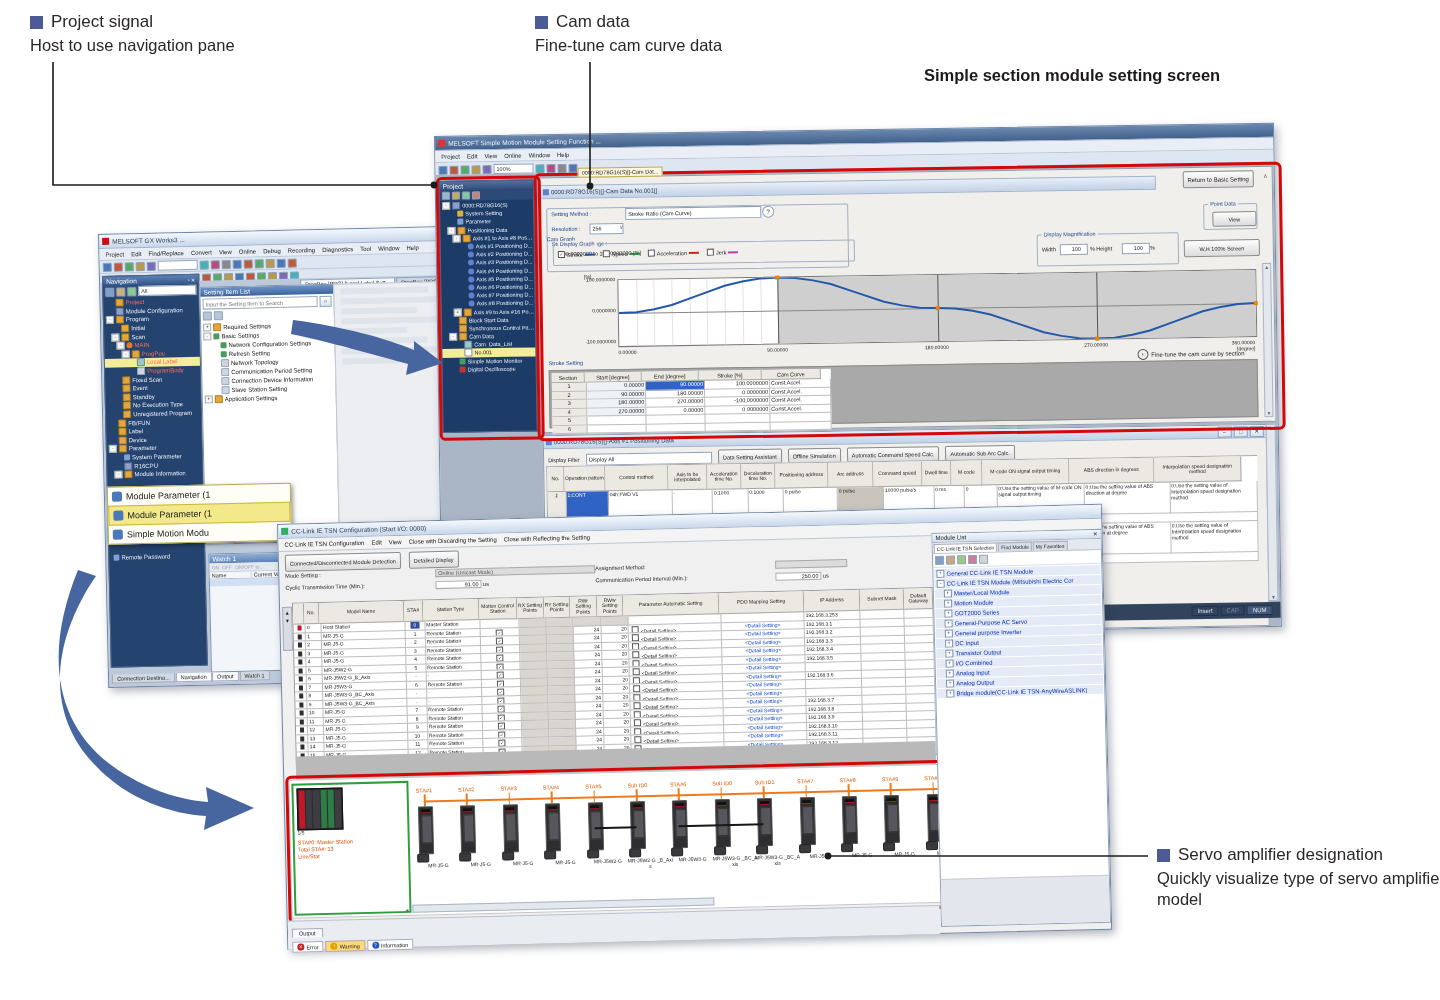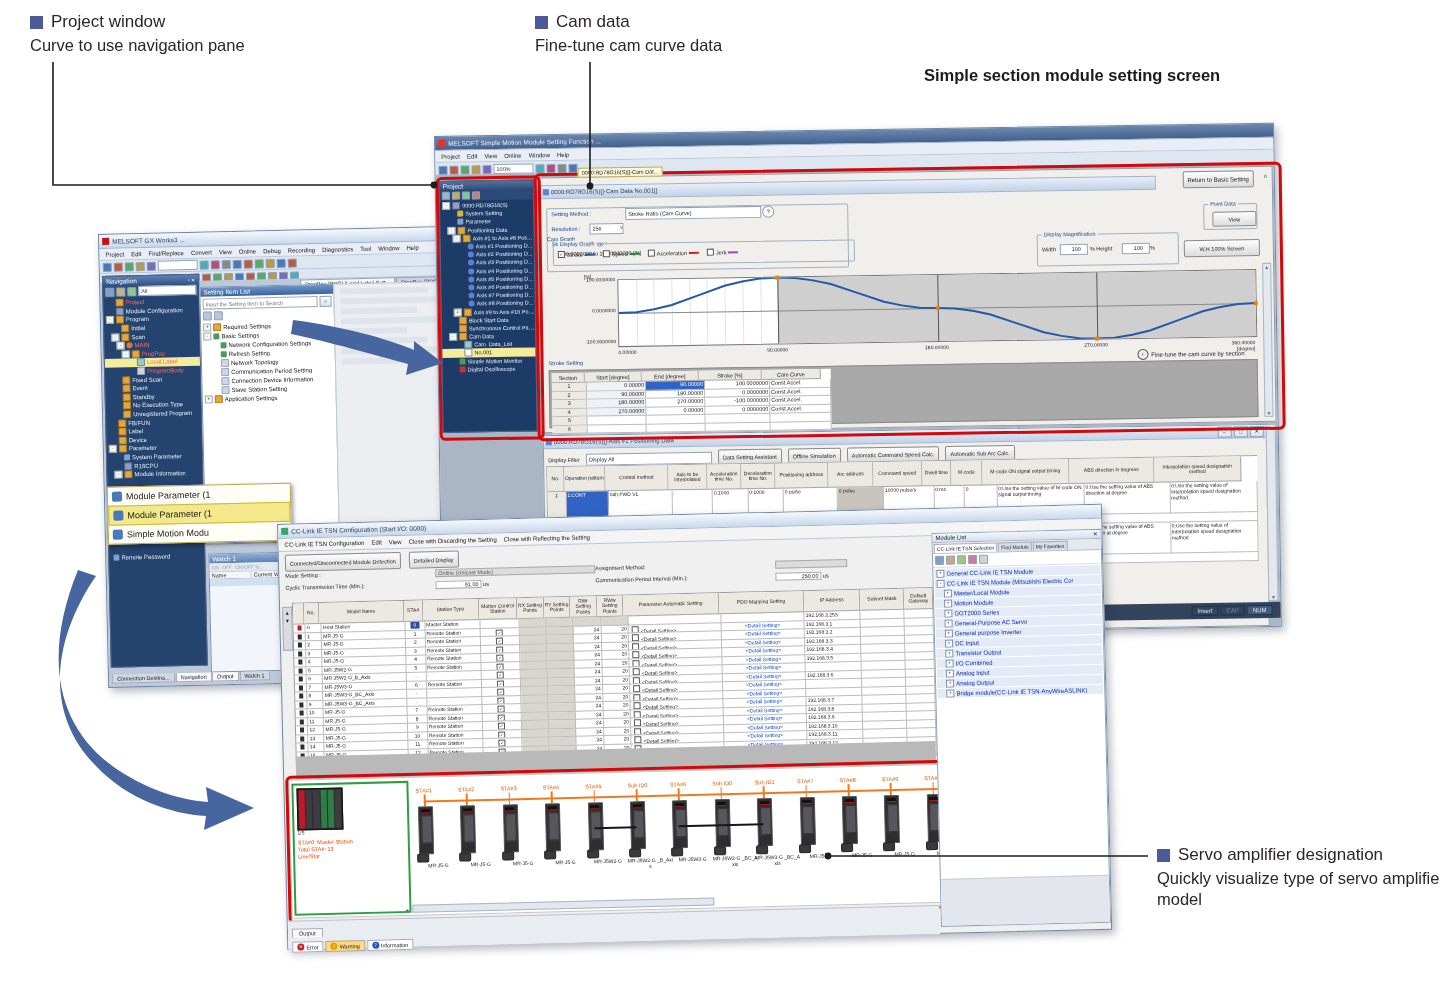--- a/index.html
+++ b/index.html
@@ -1475,23 +1475,23 @@
     <path d="M590,62 L590,183" fill="none" stroke="#1c1c1c" stroke-width="1.6"></path>
     <circle cx="590" cy="186" r="3.4" fill="#1c1c1c"></circle>
     <path d="M830,856 L1148,856" fill="none" stroke="#1c1c1c" stroke-width="1.6"></path>
     <circle cx="828" cy="856" r="3.4" fill="#1c1c1c"></circle>
     <path d="M293,320 C345,327 385,338 414,350 L414,341 L443,363 L406,375 L408,364 C375,355 330,342 291,334 Z" fill="#47659f"></path>
     <path d="M78,570 C46,648 50,724 118,770 C152,792 182,800 208,802 L206,787 L254,808 L204,830 L206,816 C172,814 128,800 96,766 C44,714 52,640 96,576 Z" fill="#47659f"></path>
   </svg>
 
   <div class="callout-title" style="left:30px;top:12px;">
     <span class="bullet"></span>
-    <span>Project window</span>
+    <span>Project signal</span>
   </div>
-  <div class="callout-sub" style="left:30px;top:35px;">Curve to use navigation pane</div>
+  <div class="callout-sub" style="left:30px;top:35px;">Host to use navigation pane</div>
 
   <div class="callout-title" style="left:535px;top:12px;">
     <span class="bullet"></span>
     <span>Cam data</span>
   </div>
   <div class="callout-sub" style="left:535px;top:35px;">Fine-tune cam curve data</div>
 
   <div class="heading" style="left:924px;top:66px;font-size:16.5px;">Simple section module setting screen</div>
 
   <div class="callout-title" style="left:1157px;top:845px;">

